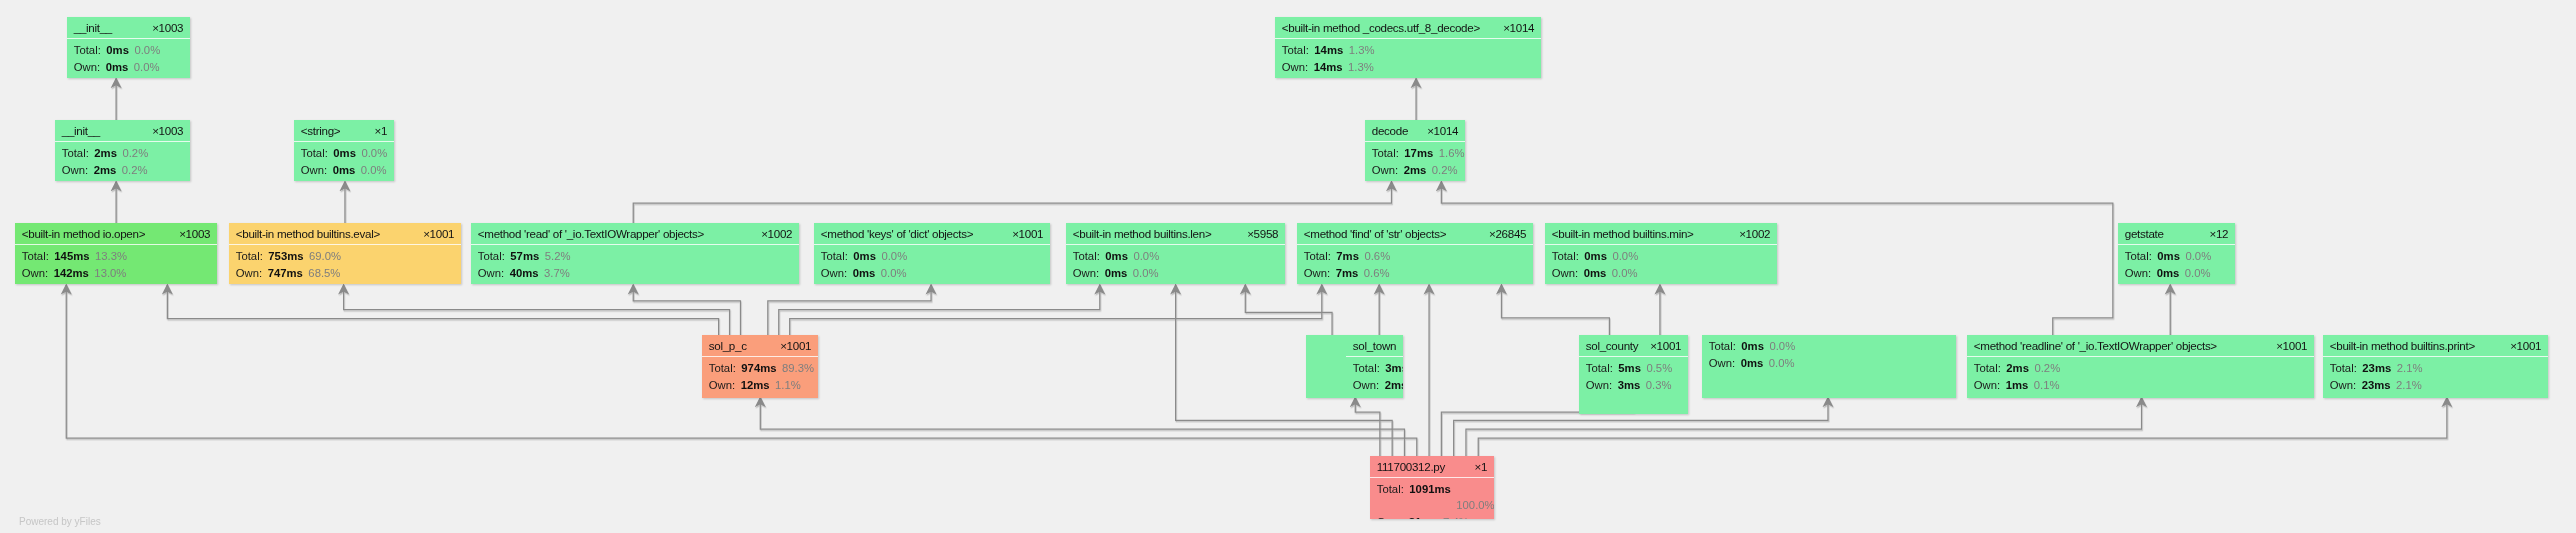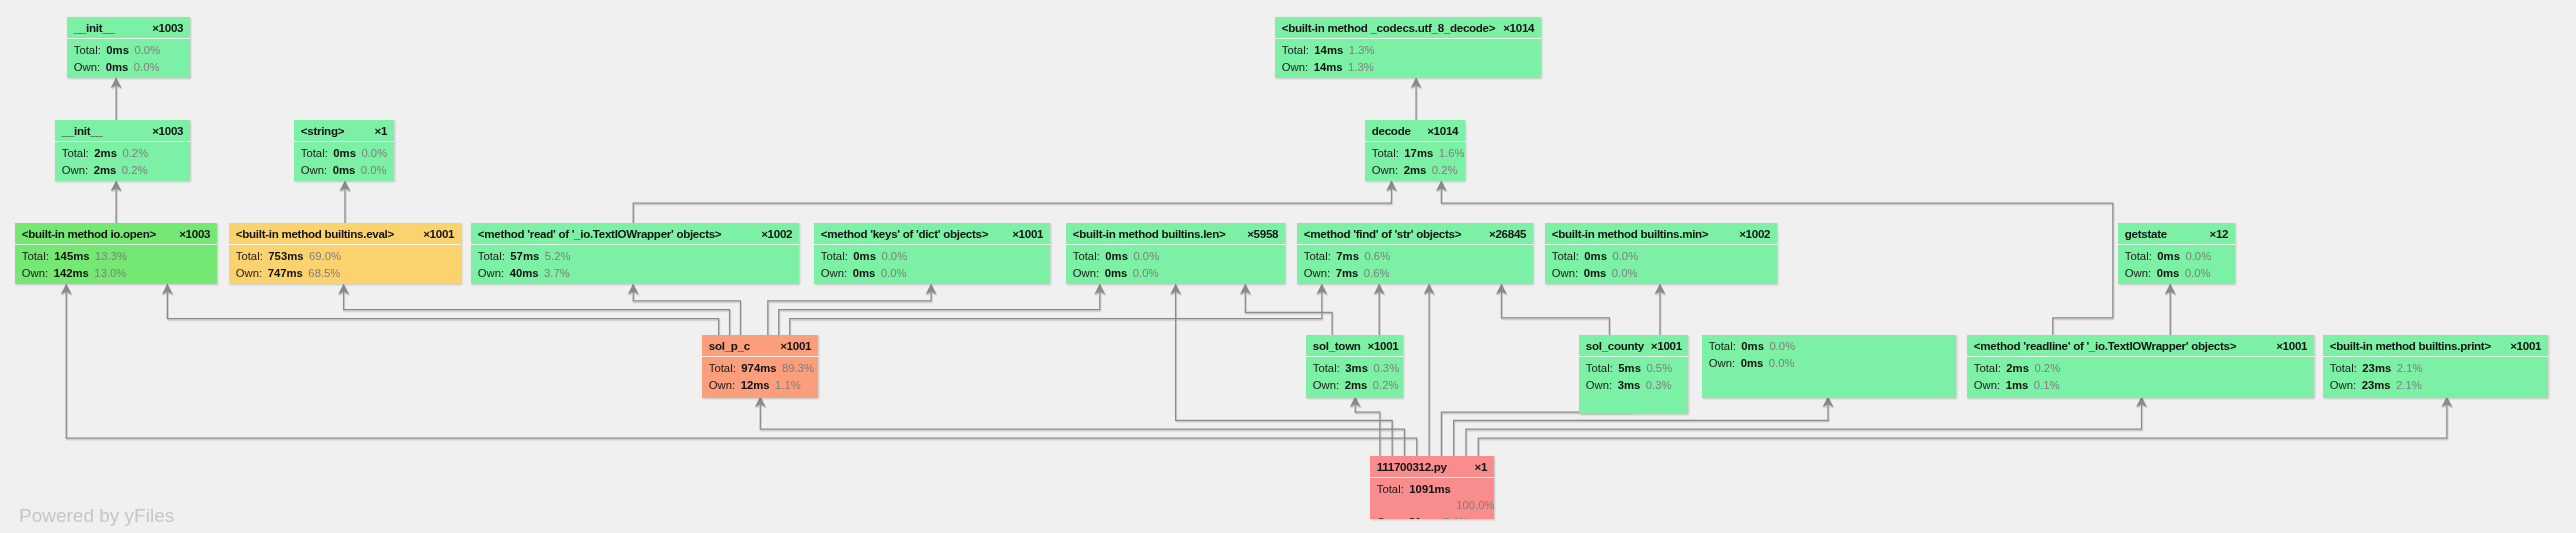--- a/index.html
+++ b/index.html
@@ -21,21 +21,21 @@
     box-sizing: border-box;
     box-shadow: 1.4px 1.4px 2px rgba(0,0,0,0.18);
     overflow: hidden;
     cursor: default;
   }
   .node-title {
     display: flex;
     justify-content: space-between;
     align-items: center;
     gap: 6.8px;
-    font-weight: 700;
+    font-weight: 400;
     font-size: 11.6px;
     letter-spacing: -0.3px;
     color: #131313;
     padding: 3.4px 6.8px 2.7px 6.8px;
     border-bottom: 1.4px solid rgba(255,255,255,0.8);
     white-space: nowrap;
     height: 15px;
   }
   .node-body {
     padding: 2.7px 6.8px 0 6.8px;
@@ -49,21 +49,21 @@
     line-height: 17px;
     white-space: nowrap;
     color: #1b1b1b;
   }
   .nval { font-weight: 700; text-align: right; color: #101010; }
   .npct { text-align: right; }
   #watermark {
     position: absolute;
     left: 19px;
     bottom: 6.8px;
-    font-size: 19px;
+    font-size: 10px;
     color: #c6c6c6;
   }
 </style>
 </head>
 <body style="background: rgb(240, 240, 240);">
 
 <div id="graph">
   <svg id="edge-layer" viewBox="0 0 3771 781">
       <defs>
         <marker id="arrow" viewBox="0 0 10 10" refX="8.5" refY="5" markerWidth="9" markerHeight="10" orient="auto">
@@ -348,21 +348,21 @@
         <span class="nval">974ms</span>
         <span class="npct" style="color: rgb(126, 126, 126);">89.3%</span>
       </div>
       <div class="nrow">
         <span class="nlab">Own:</span>
         <span class="nval">12ms</span>
         <span class="npct" style="color: rgb(126, 126, 126);">1.1%</span>
       </div>
     </div>
   </div>
-    <div class="node" style="left: 1306px; top: 335px; width: 97px; height: 63px; background: rgb(124, 240, 165);">
+    <div class="node" style="left: 1306px; top: 335px; width: 97px; height: 63px; background: rgb(124, 240, 165); padding-left: 40px;">
     <div class="node-title">
       <span class="nlabel">sol_town</span>
       <span class="ncount">×1001</span>
     </div>
     <div class="node-body">
       <div class="nrow">
         <span class="nlab">Total:</span>
         <span class="nval">3ms</span>
         <span class="npct" style="color: rgb(126, 126, 126);">0.3%</span>
       </div>

